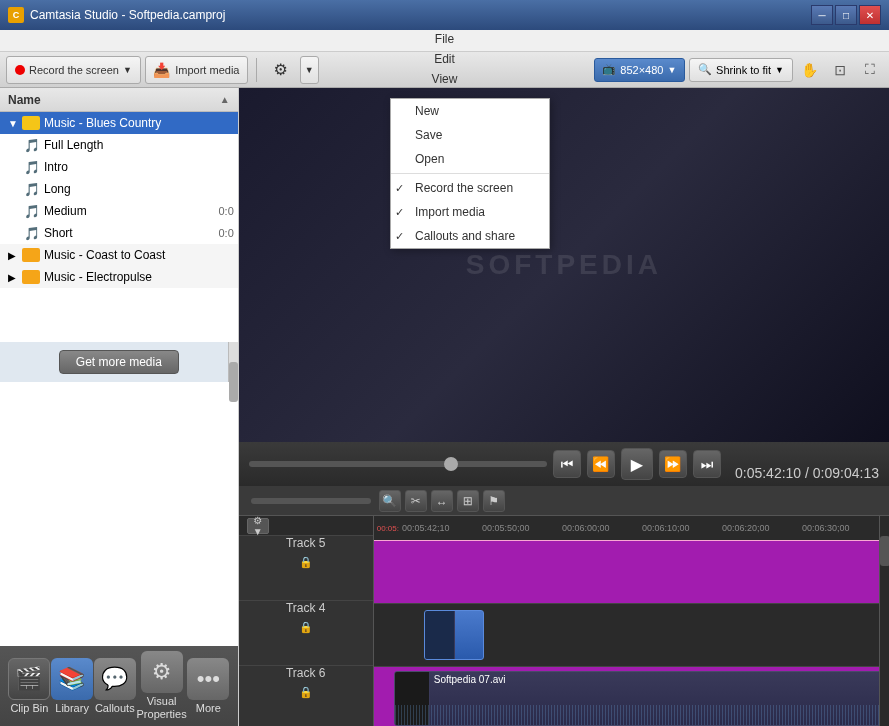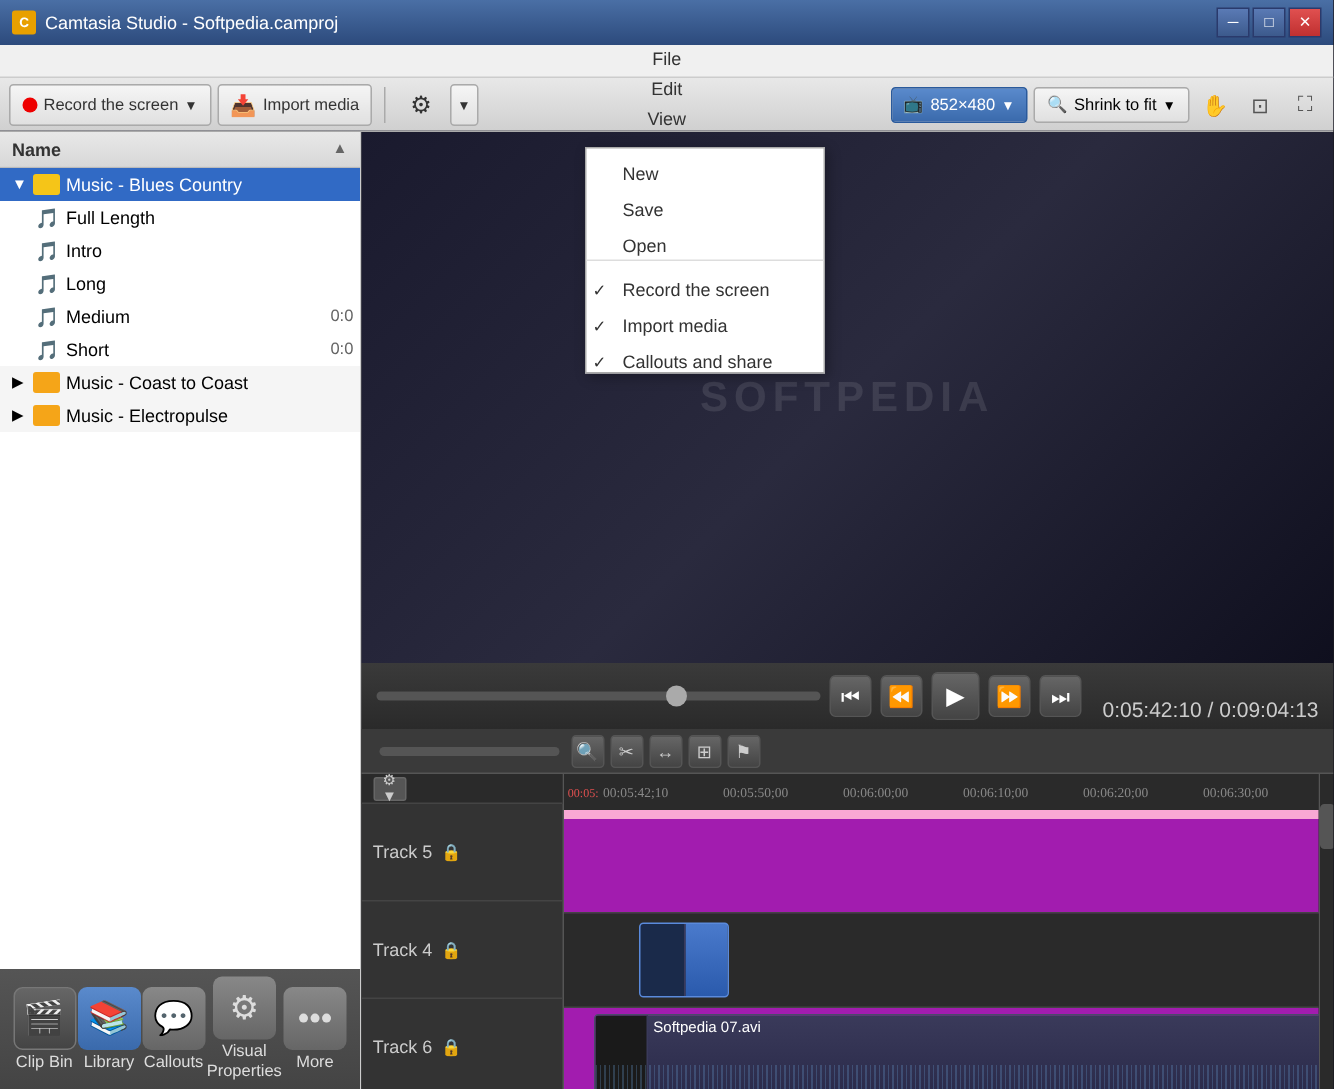--- a/index.html
+++ b/index.html
@@ -98,47 +98,47 @@
     .pb-time { color: #ccc; font-size: 14px; margin-left: 8px; white-space: nowrap; margin-top: 17px; }
 
     
     .timeline-area { height: 240px; background: #2a2a2a; }
     .timeline-toolbar { height: 30px; background: #3a3a3a; display: flex; align-items: center; padding: 0 8px; gap: 4px; border-bottom: 1px solid #555; }
     .tl-btn { width: 22px; height: 22px; background: linear-gradient(to bottom, #666, #444); border: 1px solid #555; border-radius: 3px; color: #ccc; display: flex; align-items: center; justify-content: center; cursor: pointer; font-size: 12px; }
     .tl-zoom-slider { width: 120px; height: 6px; background: #555; border-radius: 3px; margin: 0 4px; }
 
     .timeline-tracks { height: 210px; display: flex; overflow: hidden; }
     .track-labels { width: 135px; background: #333; border-right: 1px solid #555; flex-shrink: 0; }
-    .track-label { height: 65px; display: flex; align-items: center; padding: 0 8px; border-bottom: 1px solid #444; color: #ccc; font-size: 12px; gap: 6px; }
+    .track-label { height: 65px; display: flex; align-items: center; padding: 0 8px; border-bottom: 1px solid #444; color: #ccc; font-size: 12px; gap: 6px; flex-direction: column; }
     .track-label .lock-icon { font-size: 11px; color: #888; }
     .track-label-header { height: 20px; background: #2a2a2a; border-bottom: 1px solid #444; display: flex; align-items: center; padding: 0 8px; gap: 4px; }
     .tl-settings-btn { width: 22px; height: 16px; background: #555; border: 1px solid #666; border-radius: 2px; color: #ccc; font-size: 10px; cursor: pointer; display: flex; align-items: center; justify-content: center; }
 
     .track-content-area { flex: 1; overflow-x: auto; position: relative; }
-    .timeline-ruler { height: 20px; background: #2a2a2a; border-bottom: 6px solid #f9a8d4; display: flex; align-items: center; padding: 12px 0; position: relative; font-family: Liberation Serif, serif; }
+    .timeline-ruler { height: 20px; background: #2a2a2a; border-bottom: 1px solid #f9a8d4; display: flex; align-items: center; padding: 12px 0; position: relative; }
     .ruler-marks { display: flex; width: 100%; height: 100%; }
     .ruler-mark { flex: 1; border-left: 1px solid #555; color: #888; font-size: 9px; padding-left: 2px; display: flex; align-items: center; min-width: 80px; }
     .tracks-content { height: 190px; position: relative; background: #2e2e2e; }
     .track-row { height: 63px; border-bottom: 1px solid #444; position: relative; }
     .track-row.even { background: #a21caf; }
     .track-row.odd { background: #2a2a2a; }
     .track-clip { position: absolute; height: 50px; top: 6px; border-radius: 3px; overflow: hidden; }
     .track-clip.blue { background: linear-gradient(to bottom, #4a7acc, #2a5aac); border: 1px solid #5a8adc; }
     .track-clip.dark { background: linear-gradient(to bottom, #3a3a5a, #2a2a4a); border: 1px solid #4a4a6a; }
     .clip-thumbnail { width: 40px; height: 100%; background: #1a1a3a; border-right: 1px solid #3a3a5a; display: flex; align-items: center; justify-content: center; }
     .clip-label { color: white; font-size: 10px; padding: 2px 4px; }
     .waveform { position: absolute; bottom: 0; left: 0; right: 0; height: 20px; background: rgba(0,0,0,0.3); }
 
     
     .context-menu {
       position: fixed; top: 98px; left: 390px; width: 160px;
       background: white; border: 1px solid #aaa;
       box-shadow: 2px 2px 8px rgba(0,0,0,0.3); z-index: 1000;
     }
-    .ctx-item { height: 24px; display: flex; align-items: flex-end; padding: 0 16px; cursor: pointer; font-size: 12px; color: #333; gap: 8px; }
+    .ctx-item { height: 24px; display: flex; align-items: center; padding: 0 16px; cursor: pointer; font-size: 12px; color: #333; gap: 8px; }
     .ctx-item .check { width: 12px; margin-left: -12px; color: #333; font-size: 11px; }
     .ctx-separator { height: 1px; background: #ddd; margin: 2px 0; }
 
     
     .tree-content::-webkit-scrollbar { width: 8px; }
     .tree-content::-webkit-scrollbar-track { background: #f0f0f0; }
     .tree-content::-webkit-scrollbar-thumb { background: #aaa; border-radius: 4px; }
 
     .panel-scrollbar { width: 10px; background: #ddd; border-left: 1px solid #bbb; }
     .panel-scrollbar-thumb { width: 100%; height: 40px; background: #aaa; border-radius: 3px; margin-top: 20px; }
@@ -248,20 +248,26 @@
           <span>Music - Coast to Coast</span>
         </div>
 
         <div class="tree-item folder" style="background:#f5f5f5;">
           <span class="expand-icon">▶</span>
           <span style="background:#f5a518; width:18px; height:14px; border-radius:2px; font-size:9px; display:inline-block; margin-right:4px;"></span>
           <span>Music - Electropulse</span>
         </div>
       </div>
 
+      <div class="get-more-btn-area" style="height: 40px;">
+        <button class="get-more-btn">Get more media</button>
+        <div class="panel-scrollbar" style="position:absolute; right:0; top:0; bottom:0; width:10px;">
+          <div class="panel-scrollbar-thumb"></div>
+        </div>
+      </div>
     </div>
 
     <div class="tabs-row">
       <div class="tab-item">
         <div class="tab-icon clip-bin">🎬</div>
         <span>Clip Bin</span>
       </div>
       <div class="tab-item">
         <div class="tab-icon library">📚</div>
         <span>Library</span>

